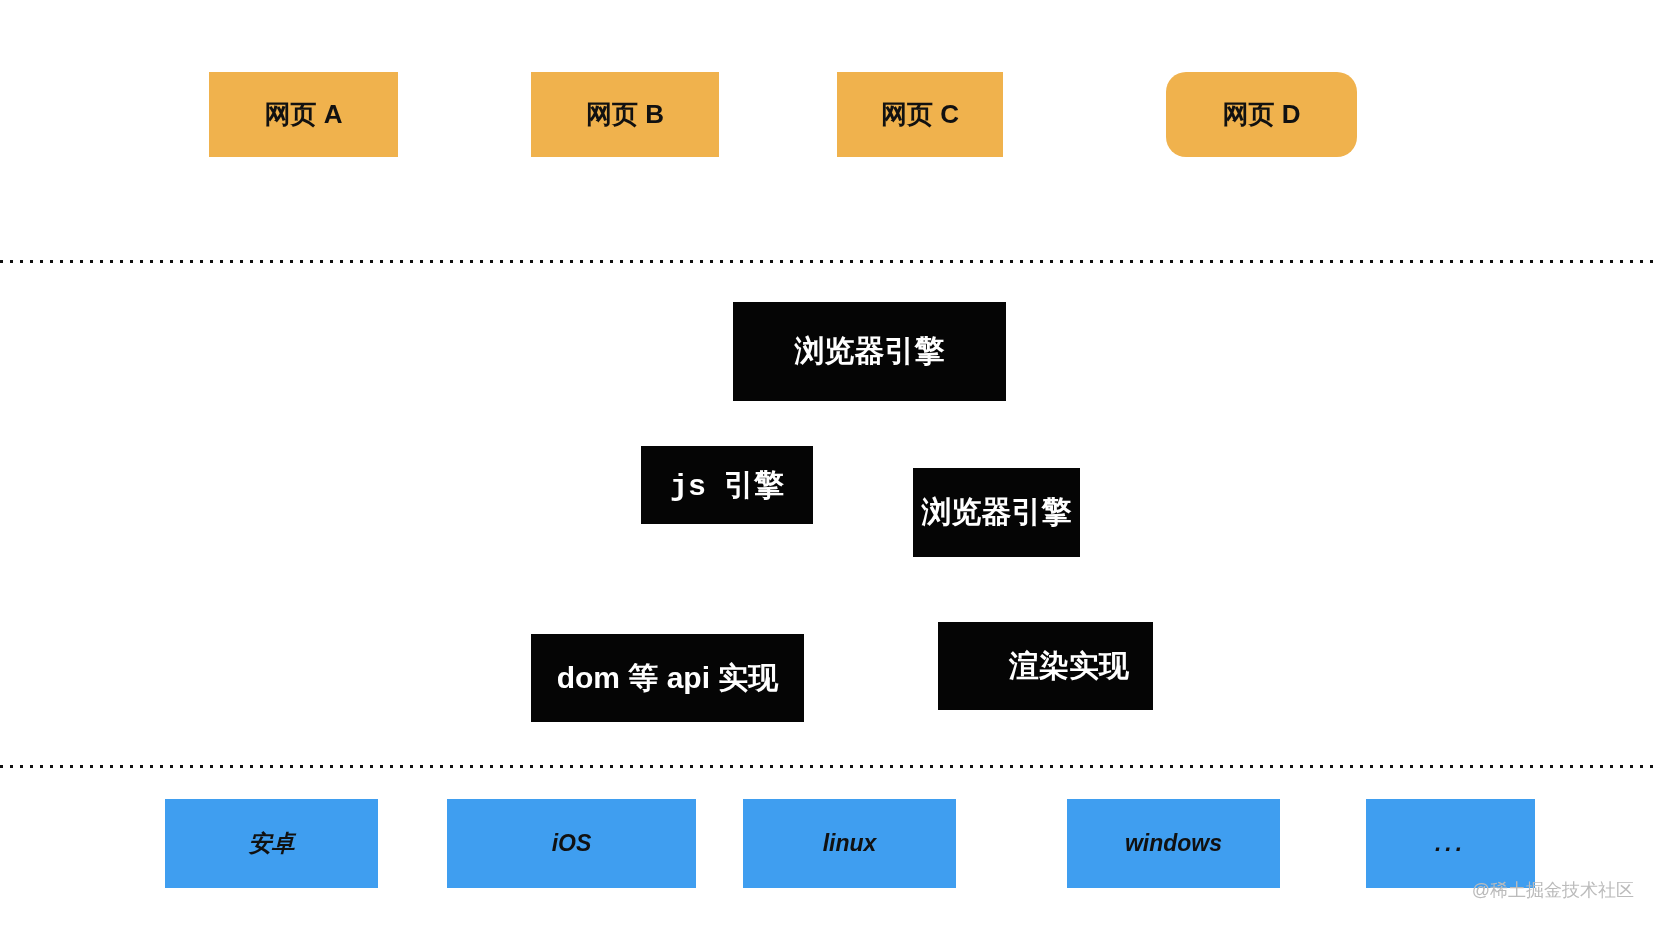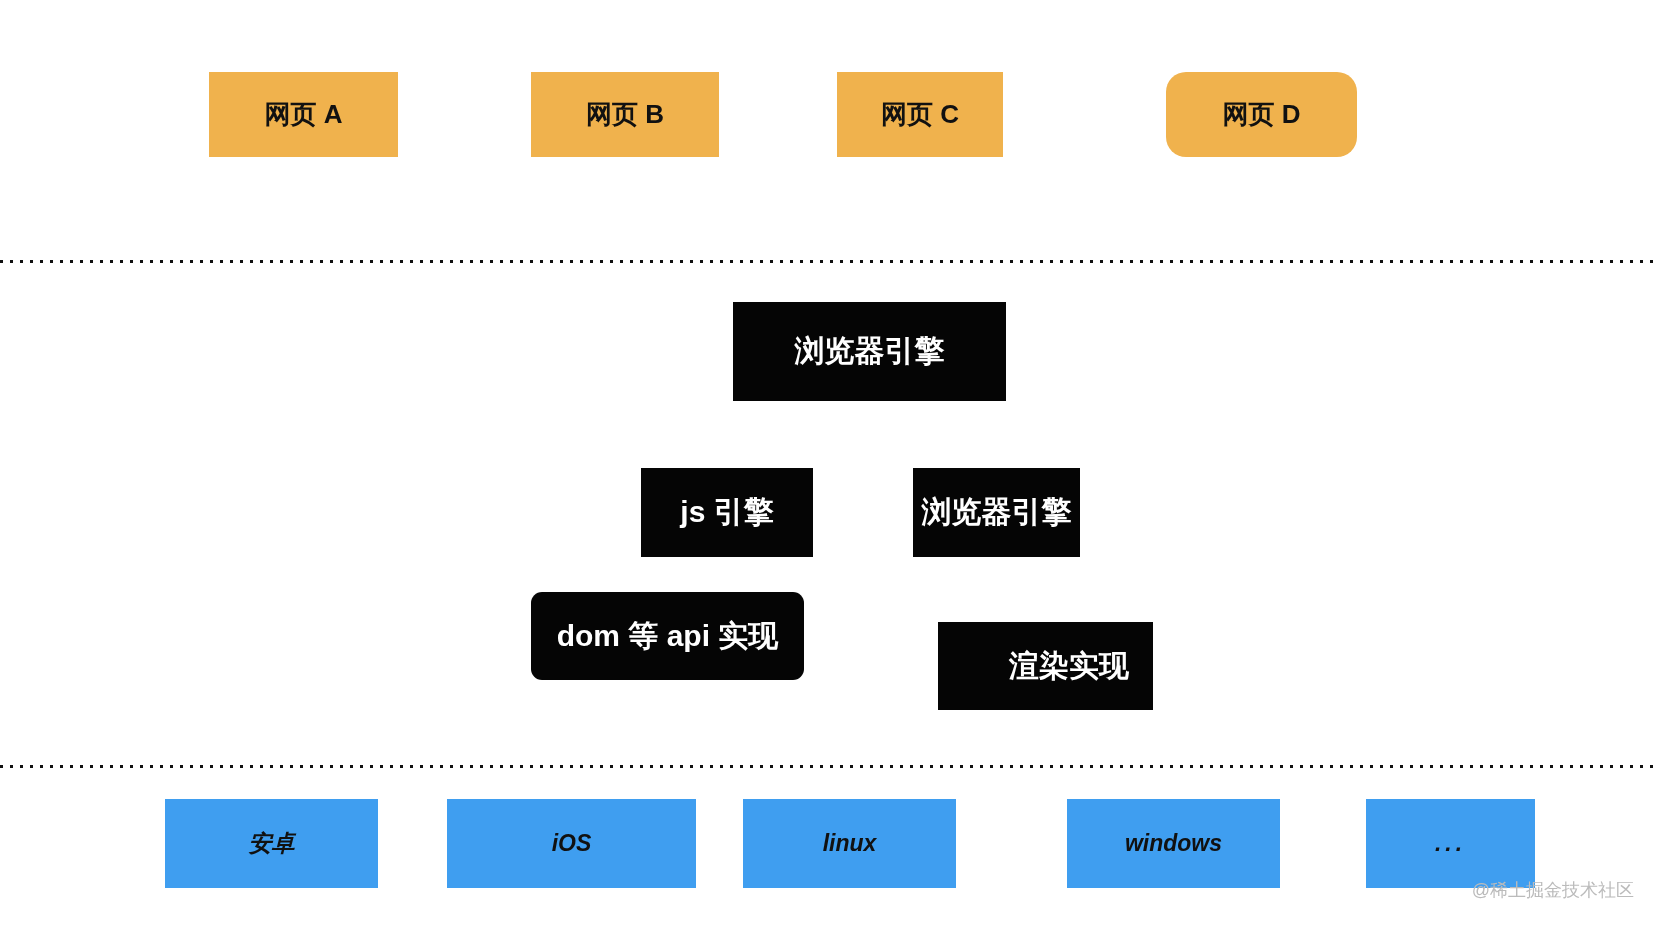--- a/index.html
+++ b/index.html
@@ -37,23 +37,23 @@
   .webpage-c { left: 837px; width: 166px; }
   .webpage-d { left: 1166px; width: 191px; border-radius: 20px; }
 
   
   .engine {
     background: var(--engine_box, #050505);
     color: var(--engine_text, #ffffff);
     font-size: 30px;
   }
   .browser-engine { left: 733px; top: 302px; width: 273px; height: 99px; }
-  .js-engine      { left: 641px; top: 468px; width: 172px; height: 89px;  }
+  .js-engine      { left: 641px; top: 446px; width: 172px; height: 78px; font-family: Liberation Mono, monospace;  }
   .render-engine  { left: 913px; top: 468px; width: 167px; height: 89px;  }
-  .dom-api        { left: 531px; top: 592px; width: 273px; height: 88px; border-radius: 11px;  }
+  .dom-api        { left: 531px; top: 634px; width: 273px; height: 88px;  }
   .render-impl    { left: 938px; top: 622px; width: 215px; height: 88px; padding-left: 47px;  }
 
   
   .os {
     background: var(--os_box, #3F9EF0);
     color: var(--box_text, #111111);
     font-size: 23px;
     top: 799px;
     height: 89px;
     font-style: italic;

